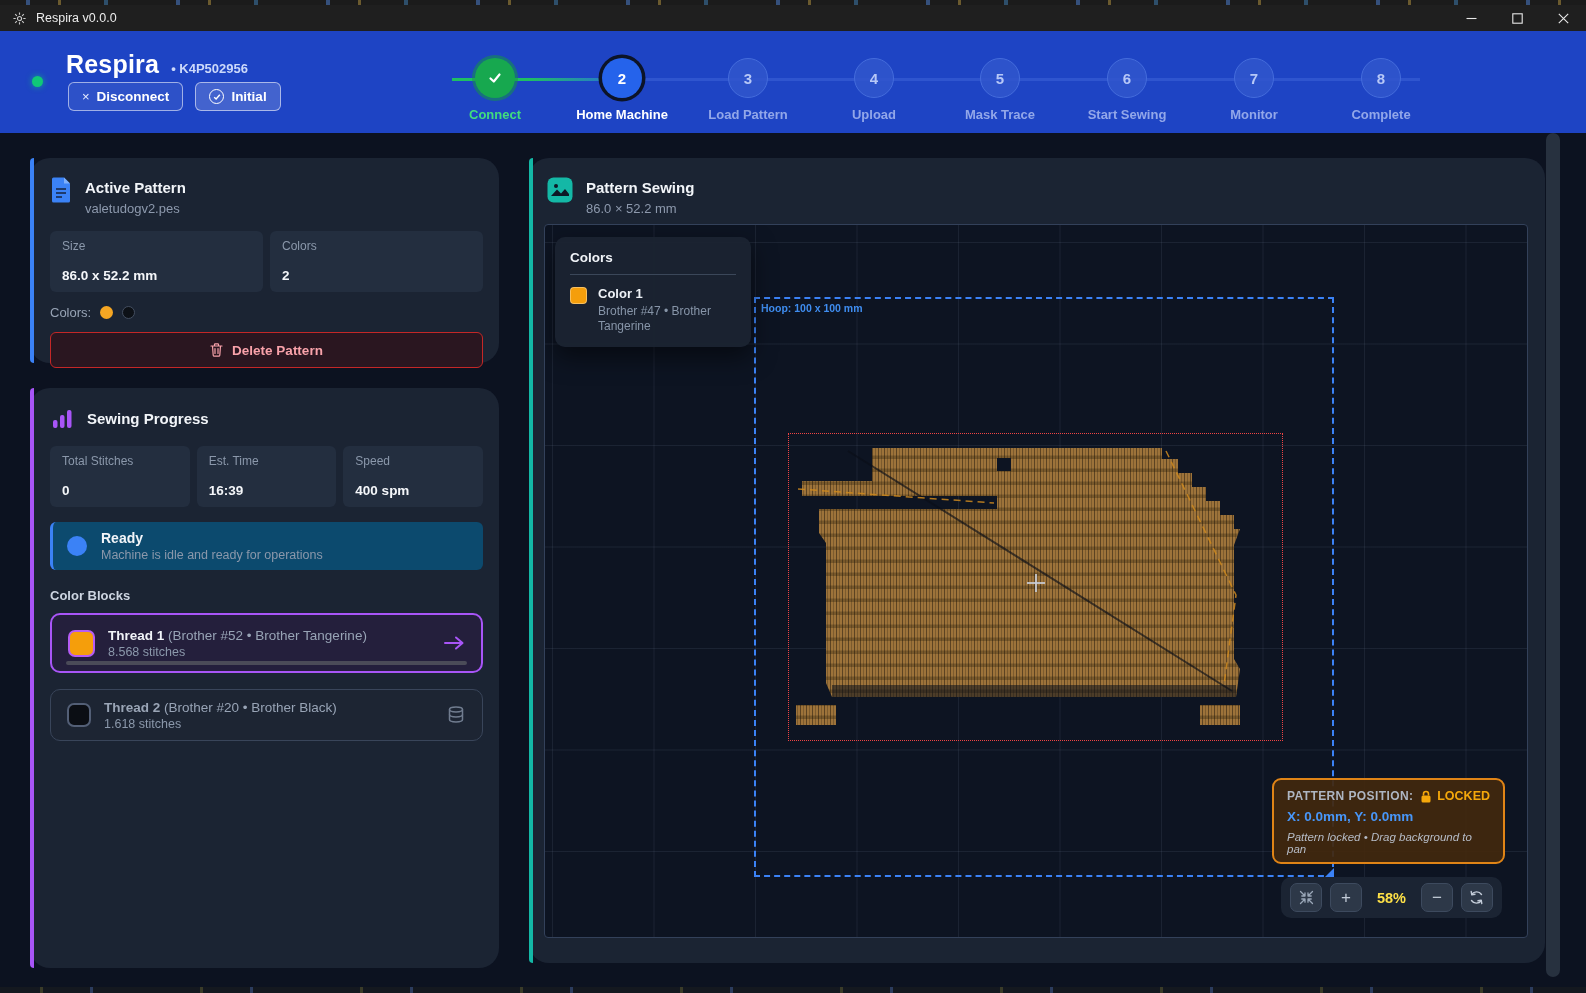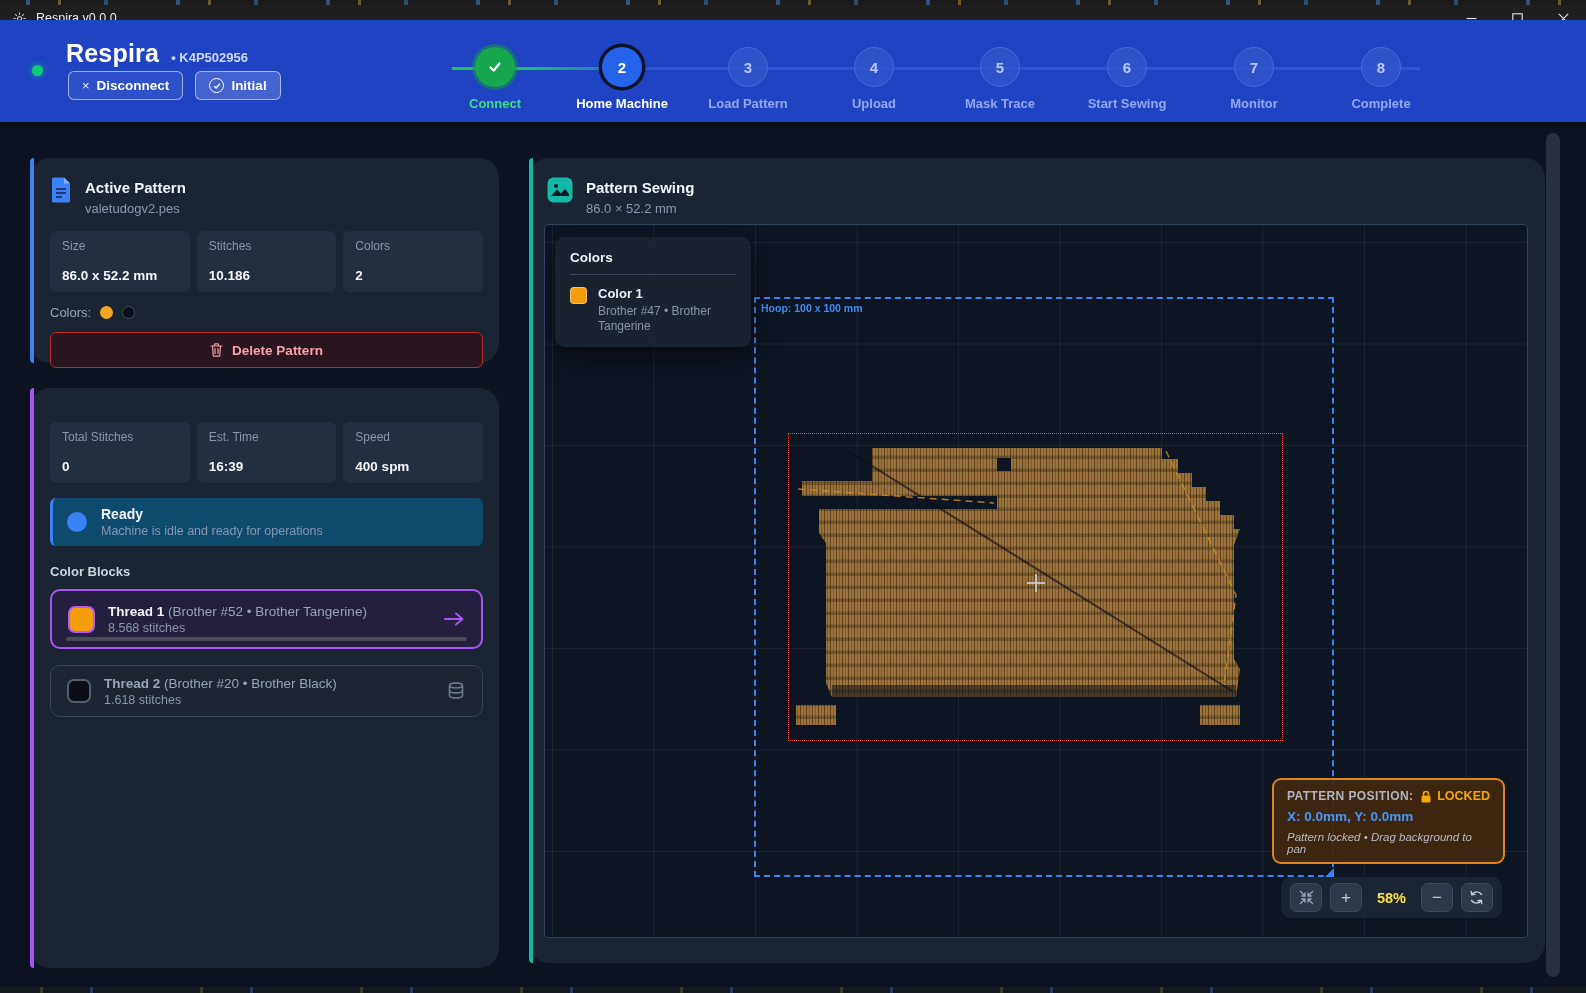--- a/index.html
+++ b/index.html
@@ -19,21 +19,21 @@
   
   .titlebar { position:absolute; top:5px; left:0; right:0; height:26px; background:#1f1f1f;
     display:flex; align-items:center; color:#e6e6e6; }
   .titlebar .appicon { width:15px; height:15px; margin:0 9px 0 12px; }
   .titlebar .title { font-size:12.5px; color:#ececec; }
   .wincontrols { margin-left:auto; display:flex; height:100%; }
   .winbtn { width:46px; height:100%; display:flex; align-items:center; justify-content:center; }
   .winbtn svg { display:block; }
 
   
-  .header { position:absolute; top:20px; left:0; right:0; height:102px; background:#1e44c4; }
+  .header { position:absolute; top:31px; left:0; right:0; height:102px; background:#1e44c4; }
   .statusdot { position:absolute; left:32px; top:45px; width:11px; height:11px; border-radius:50%;
     background:#10c878; box-shadow:0 0 6px rgba(16,200,120,.7); }
   .brandrow { position:absolute; left:66px; top:19px; display:flex; align-items:baseline; }
   .brand { font-size:25px; font-weight:800; color:#fff; letter-spacing:.2px; }
   .serial { font-size:13px; font-weight:600; color:#ccd9fa; margin-left:12px; }
   .hbuttons { position:absolute; left:68px; top:51px; display:flex; gap:12px; }
   .hbtn { height:29px; display:flex; align-items:center; gap:7px; padding:0 13px;
     border:1.5px solid rgba(255,255,255,.55); border-radius:6px; color:#fff; font-size:13.5px;
     font-weight:700; background:rgba(255,255,255,.07); cursor:pointer; }
   .hbtn.initial { background:rgba(255,255,255,.17); }
@@ -279,42 +279,46 @@
           <div class="cardtitle">Active Pattern</div>
           <div class="cardsub">valetudogv2.pes</div>
         </div>
       </div>
       <div class="statrow">
         <div class="statbox">
           <div class="statlabel">Size</div>
           <div class="statvalue">86.0 x 52.2 mm</div>
         </div>
         <div class="statbox">
-          <div class="statlabel">Stitches</div>
-          <div class="statvalue">10.186</div>
-        </div>
-        <div class="statbox">
           <div class="statlabel">Colors</div>
           <div class="statvalue">2</div>
         </div>
       </div>
       <div class="colorsrow">
         <span class="lbl">Colors:</span>
         <span class="dot orange"></span>
         <span class="dot black"></span>
       </div>
       <div class="deletebtn">
         <svg width="13" height="14" viewBox="0 0 13 14">
           <path d="M1 3 H12 M4.5 3 V1.5 Q4.5 0.8 5.2 0.8 L7.8 0.8 Q8.5 0.8 8.5 1.5 V3 M2.5 3 L3.2 12.2 Q3.3 13.2 4.3 13.2 L8.7 13.2 Q9.7 13.2 9.8 12.2 L10.5 3 M5 5.5 V10.5 M8 5.5 V10.5" fill="none" stroke="#f8a2aa" stroke-width="1.2" stroke-linecap="round"></path>
         </svg>
         <span>Delete Pattern</span>
       </div>
     </div>
 
     <div id="card-sewing" class="card purple">
+      <div class="cardhead">
+        <svg width="24" height="24" viewBox="0 0 24 24">
+          <rect x="3" y="13" width="4.5" height="8" rx="2" fill="#a855f7"></rect>
+          <rect x="10" y="8" width="4.5" height="13" rx="2" fill="#a855f7"></rect>
+          <rect x="17" y="3" width="4.5" height="18" rx="2" fill="#a855f7"></rect>
+        </svg>
+        <div class="cardtitle" style="padding-top:3px">Sewing Progress</div>
+      </div>
       <div class="statrow">
         <div class="statbox">
           <div class="statlabel">Total Stitches</div>
           <div class="statvalue">0</div>
         </div>
         <div class="statbox">
           <div class="statlabel">Est. Time</div>
           <div class="statvalue">16:39</div>
         </div>
         <div class="statbox">

